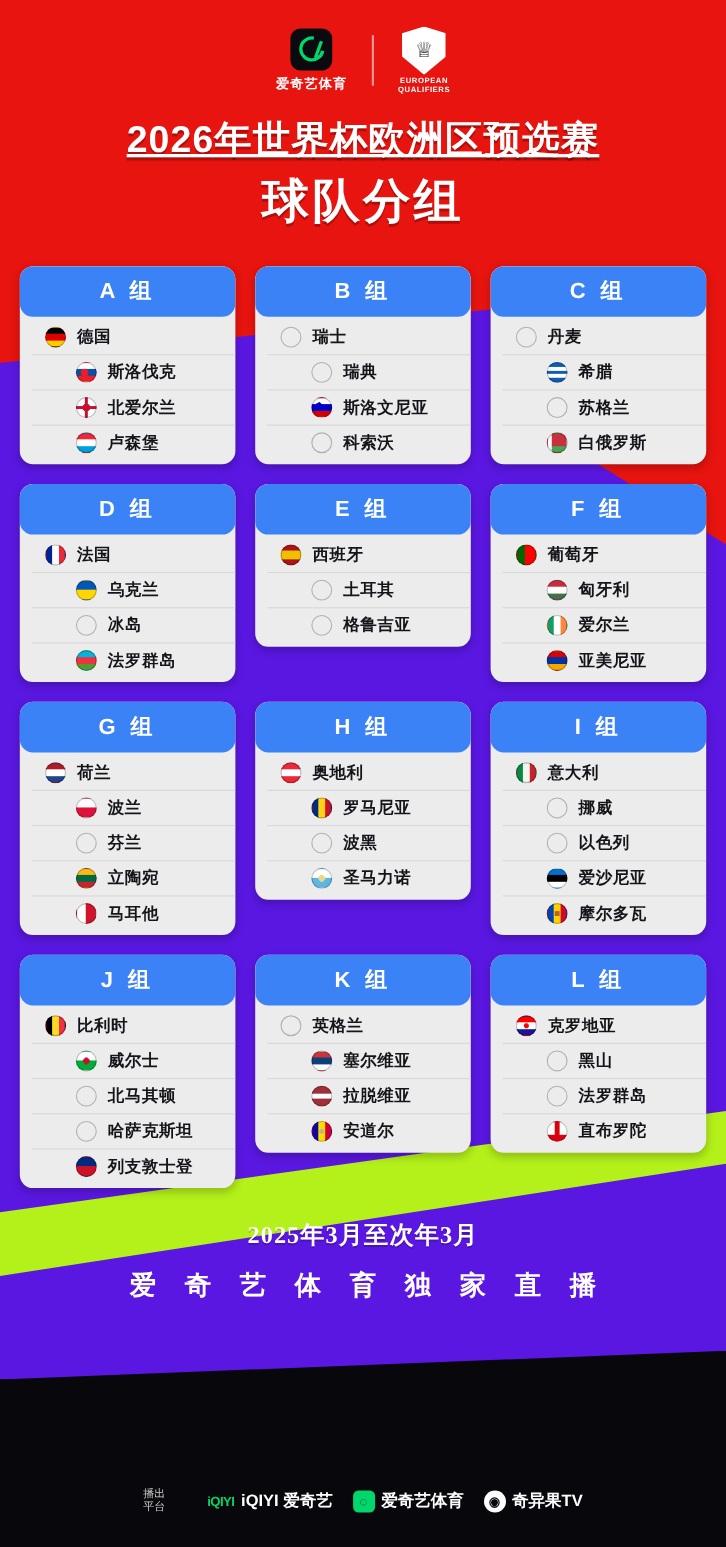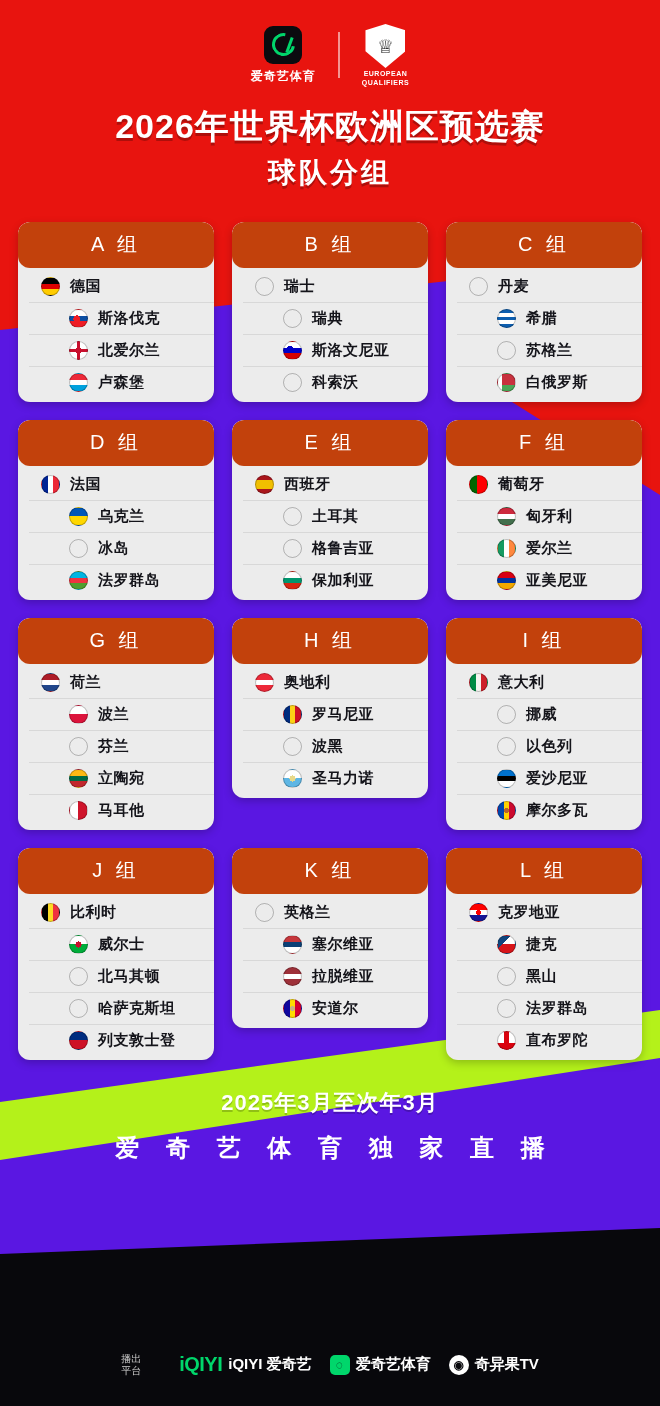--- a/index.html
+++ b/index.html
@@ -70,59 +70,60 @@
     width: 40px; height: 44px; background:#fff;
     clip-path: polygon(50% 0, 100% 14%, 100% 62%, 50% 100%, 0 62%, 0 14%);
     display:flex; align-items:center; justify-content:center;
     color:#111; font-size:19px; line-height:1;
   }
   .logo-uefa small { color:#fff; font-size:7px; font-weight:bold; letter-spacing:.5px;}
   .title-wrap { text-align: center; margin-top: 12px; }
   .title1 {
     color:#fff; font-size:34px; font-weight:bold; letter-spacing:1px;
     text-shadow: 0 3px 0 rgba(0,0,0,.25);
+    text-decoration: underline;
   }
   .title2 {
-    color:#fff; font-size:28px; font-weight:bold; letter-spacing:3px; margin-top:4px;
+    color:#fff; font-size:43px; font-weight:bold; letter-spacing:3px; margin-top:4px;
     text-shadow: 0 3px 0 rgba(0,0,0,.25);
   }
 
   
   .grid {
     position: relative; z-index: 3;
     margin: 30px auto 0; width: 624px;
     display: grid; grid-template-columns: repeat(3, 196px);
     gap: 18px 18px; justify-content: center;
   }
   .card {
     background:#ececec; border-radius: 12px; overflow:hidden;
     box-shadow: 0 3px 8px rgba(0,0,0,.22);
     align-self: start;
   }
   .card-head {
-    background:#c2410c; color:#fff; text-align:center;
-    font-size:20px; font-weight:normal; letter-spacing:4px;
+    background:#3b82f6; color:#fff; text-align:center;
+    font-size:20px; font-weight:bold; letter-spacing:4px;
     padding:9px 0 10px; border-radius:12px;
   }
   .teams { padding: 2px 0 4px; margin-left: 11px; }
   .team {
     display:flex; align-items:center; gap:10px;
     padding: 5px 12px; height: 32px;
   }
   .team + .team { border-top: 1px solid #d8d8d8; padding-left: 40px; }
   .team-name { font-size:15px; color:#14141a; font-weight:bold; letter-spacing:.5px;}
   .flag {
     width:19px; height:19px; border-radius:50%; flex: 0 0 19px;
     border:1px solid rgba(0,0,0,.25);
     background-size: cover; background-position: center;
     overflow:hidden; position:relative;
   }
 
   
-  .footer { position:relative; z-index:3; margin-top: 28px; text-align:center; }
+  .footer { position:relative; z-index:3; margin-top: 28px; text-align:center;font-family:Liberation Serif, serif; }
   .date-line {
     color:#fff; font-size:22px; font-weight:bold; letter-spacing:1px;
     text-shadow:0 2px 0 rgba(0,0,0,.2);
   }
   .slogan {
     color:#fff; font-size:24px; font-weight:bold; letter-spacing:10px;
     margin-top:14px; padding-left:10px;
   }
   .channels {
     position:absolute; left:0; bottom:30px; width:660px; z-index:4;
@@ -133,21 +134,21 @@
     display:flex; align-items:center; gap:6px; color:#fff;
     font-size:15px; font-weight:bold;
   }
   .ch .mark {
     width:20px;height:20px;border-radius:5px;background:#00d66b;
     display:flex;align-items:center;justify-content:center;color:#08080c;
     font-size:12px;font-weight:bold;
   }
   .ch .mark.alt { background:#fff; color:#08080c; border-radius:50%; }
   .ch .mark.grn { background:#00d66b; }
-  .iq-word { color:#00d66b; font-size:20px; font-weight:bold; letter-spacing:-.5px;margin-left:20px;}
+  .iq-word { color:#00d66b; font-size:12px; font-weight:bold; letter-spacing:-.5px;margin-left:20px;}
 </style>
 </head>
 <body>
 
 <div class="bg">
   <div class="bg-purple"></div>
   <div class="bg-red"></div>
   <div class="bg-red2"></div>
   <div class="bg-green"></div>
   <div class="bg-green-purple"></div>
@@ -266,24 +267,20 @@
           <span class="team-name">西班牙</span>
         </div>
         <div class="team">
           <span class="flag"></span>
           <span class="team-name">土耳其</span>
         </div>
         <div class="team">
           <span class="flag"></span>
           <span class="team-name">格鲁吉亚</span>
         </div>
-        <div class="team">
-          <span class="flag" style="background-image: linear-gradient(rgb(255, 255, 255) 33%, rgb(0, 150, 110) 33%, rgb(0, 150, 110) 66%, rgb(214, 38, 18) 66%);"></span>
-          <span class="team-name">保加利亚</span>
-        </div>
       </div>
     </div>
     <div class="card">
       <div class="card-head">F 组</div>
       <div class="teams">
         <div class="team">
           <span class="flag" style="background-image: linear-gradient(90deg, rgb(0, 102, 0) 40%, rgb(255, 0, 0) 40%);"></span>
           <span class="team-name">葡萄牙</span>
         </div>
         <div class="team">
@@ -416,24 +413,20 @@
           <span class="team-name">安道尔</span>
         </div>
       </div>
     </div>
     <div class="card">
       <div class="card-head">L 组</div>
       <div class="teams">
         <div class="team">
           <span class="flag" style="background-image: radial-gradient(circle, rgb(255, 0, 0) 0px, rgb(255, 0, 0) 20%, transparent 20%), linear-gradient(rgb(255, 0, 0) 33%, rgb(255, 255, 255) 33%, rgb(255, 255, 255) 66%, rgb(23, 23, 150) 66%);"></span>
           <span class="team-name">克罗地亚</span>
-        </div>
-        <div class="team">
-          <span class="flag" style="background-image: linear-gradient(135deg, rgb(17, 69, 126) 0px, rgb(17, 69, 126) 38%, transparent 38%), linear-gradient(rgb(255, 255, 255) 50%, rgb(215, 20, 26) 50%);"></span>
-          <span class="team-name">捷克</span>
         </div>
         <div class="team">
           <span class="flag"></span>
           <span class="team-name">黑山</span>
         </div>
         <div class="team">
           <span class="flag"></span>
           <span class="team-name">法罗群岛</span>
         </div>
         <div class="team">

